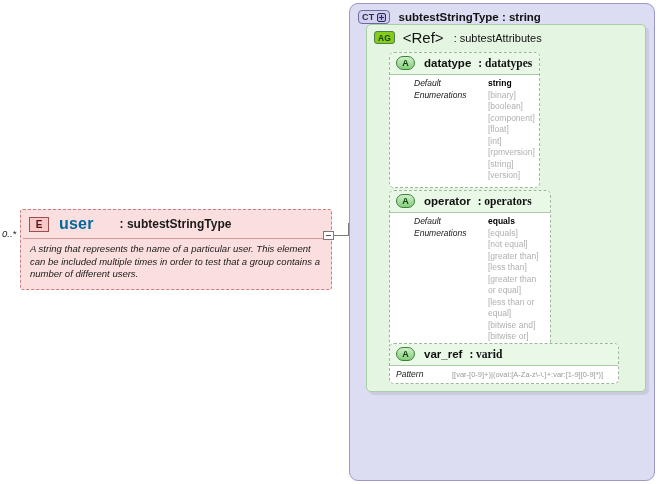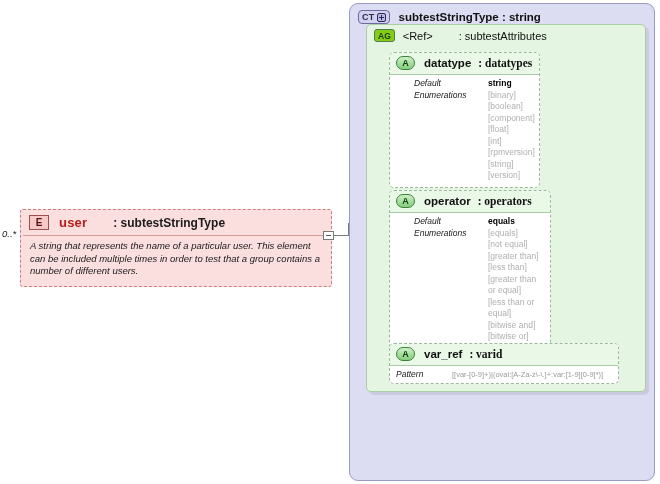--- a/index.html
+++ b/index.html
@@ -28,21 +28,21 @@
   .badge-e {
     width: 20px; height: 15px;
     border: 1px solid #9a5050;
     background: #f6c8c8;
     color: #5a1010;
     font-size: 10px; font-weight: bold;
     display: flex; align-items: center; justify-content: center;
     margin-right: 10px;
     flex: none;
   }
-  .elem-name { font-size: 13px; font-weight: bold; color: #b91c1c; letter-spacing: .2px; }
+  .elem-name { font-size: 16px; font-weight: bold; color: #0369a1; letter-spacing: .2px; }
   .elem-type { font-size: 12px; font-weight: bold; color: #1a1a1a; margin-left: 26px; }
   .elem-doc {
     font-size: 9.5px; font-style: italic; color: #1a1a1a;
     line-height: 12.5px; padding: 4px 7px 6px 7px;
   }
   #cardinality {
     position: absolute; left: 2px; top: 228px;
     font-size: 9.5px; font-style: italic; color: #222;
   }
 
@@ -104,22 +104,22 @@
     border-radius: 5px;
     box-shadow: 3px 3px 0 rgba(150,150,170,.25);
   }
   #ag-header { display: flex; align-items: center; padding: 4px 0 0 7px; }
   .badge-ag {
     border: 1px solid #4f7f4c; background: #84cc16;
     border-radius: 3px; padding: 0 3px; height: 13px;
     display: flex; align-items: center; margin-right: 8px; flex: none;
   }
   .badge-ag span { font-size: 8.5px; font-weight: bold; color: #1d3d1b; }
-  #ag-ref { font-size: 11px; color: #111; }
-  #ag-type { font-size: 11px; color: #111; margin-left: 26px; }
+  #ag-ref { font-size: 15px; color: #111; }
+  #ag-type { font-size: 11px; color: #111; margin-left: 10px; }
 
   
   .attr-box {
     position: absolute;
     border: 1px dashed #9ab89a;
     border-radius: 5px;
     background: #ffffff;
   }
   .attr-head {
     display: flex; align-items: center;

